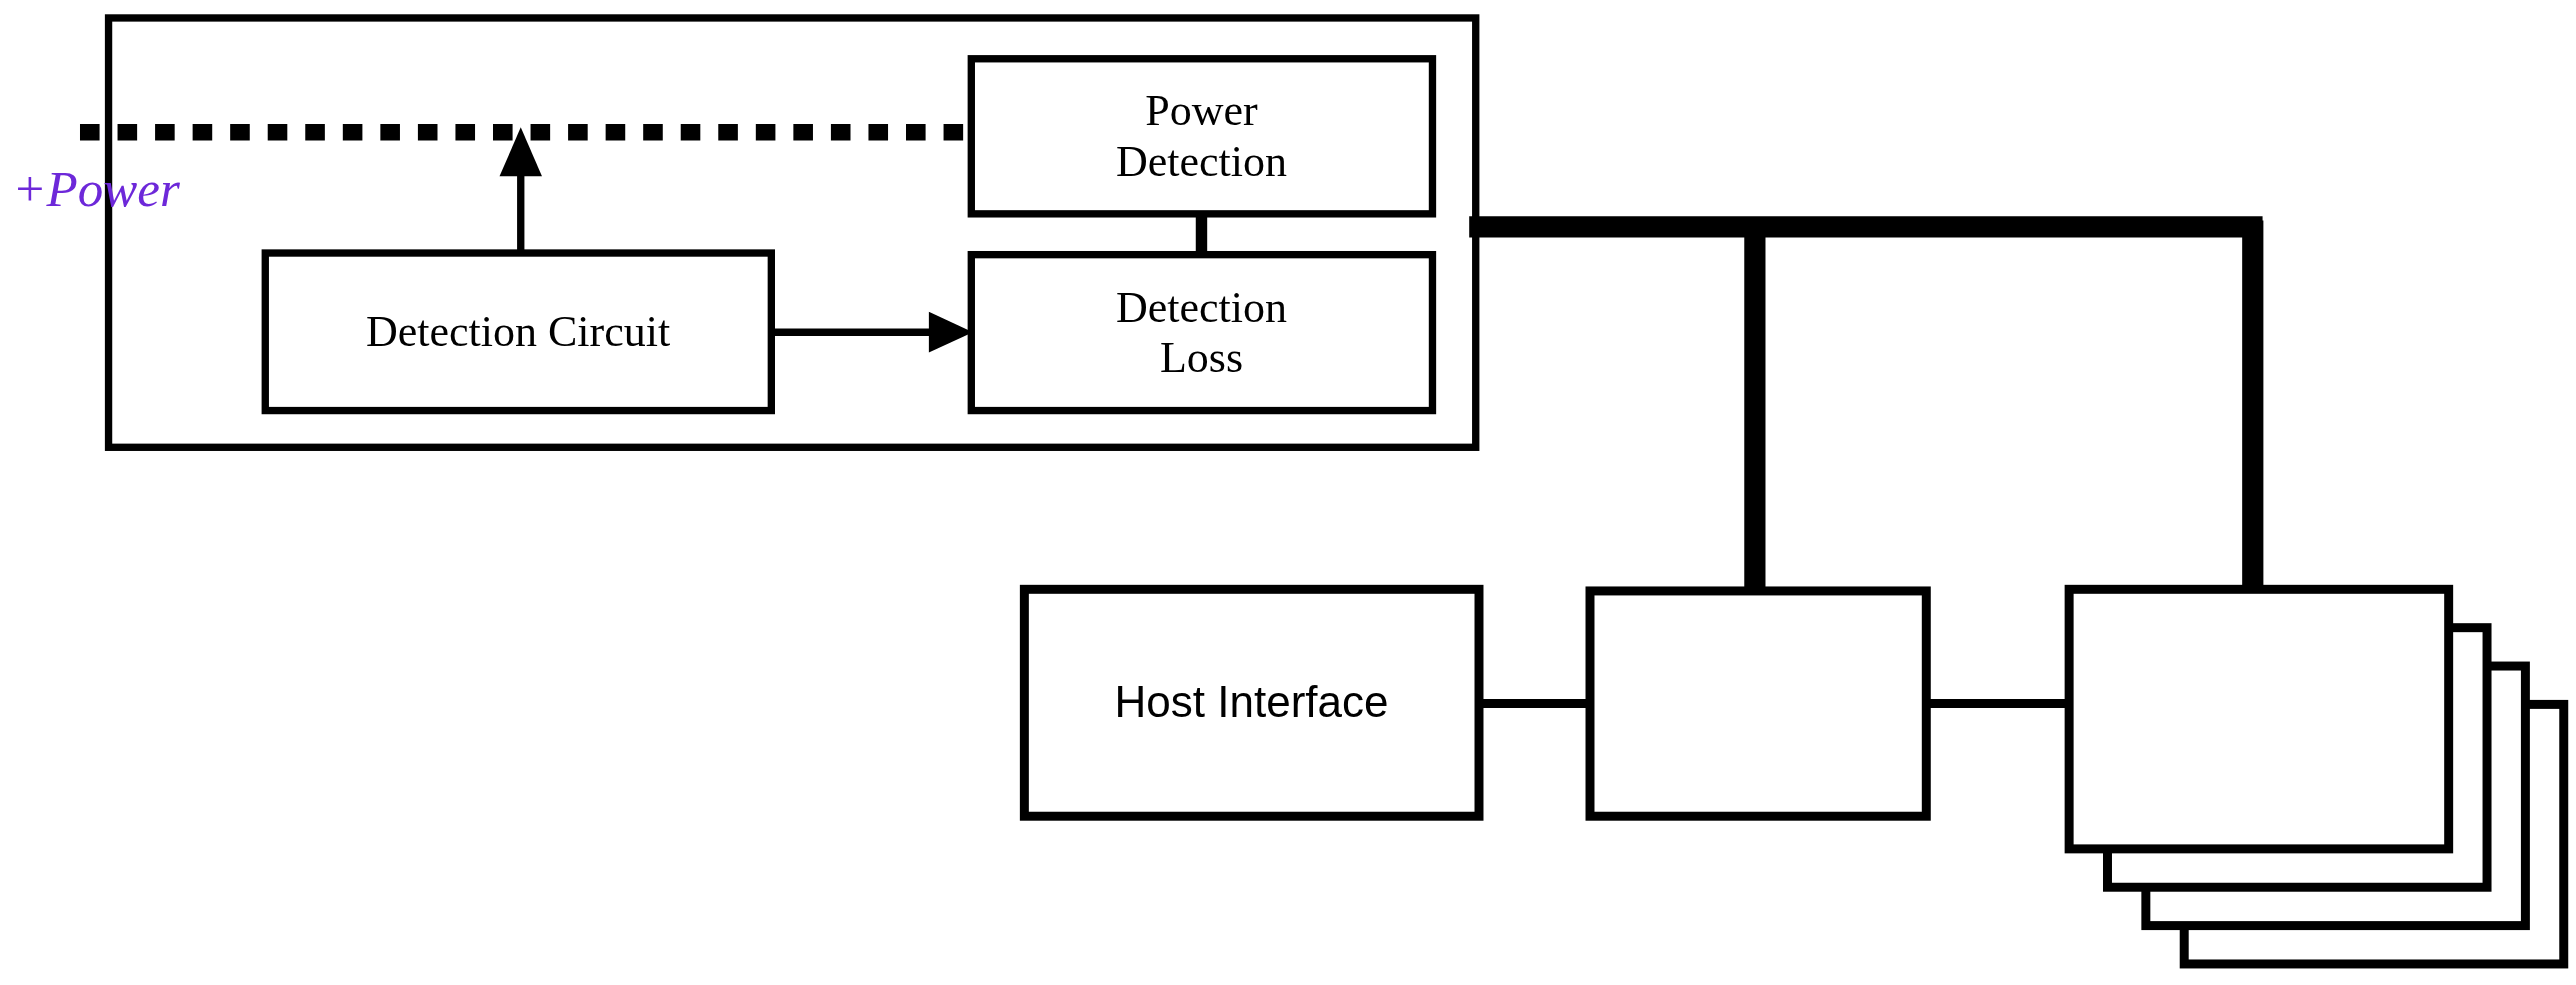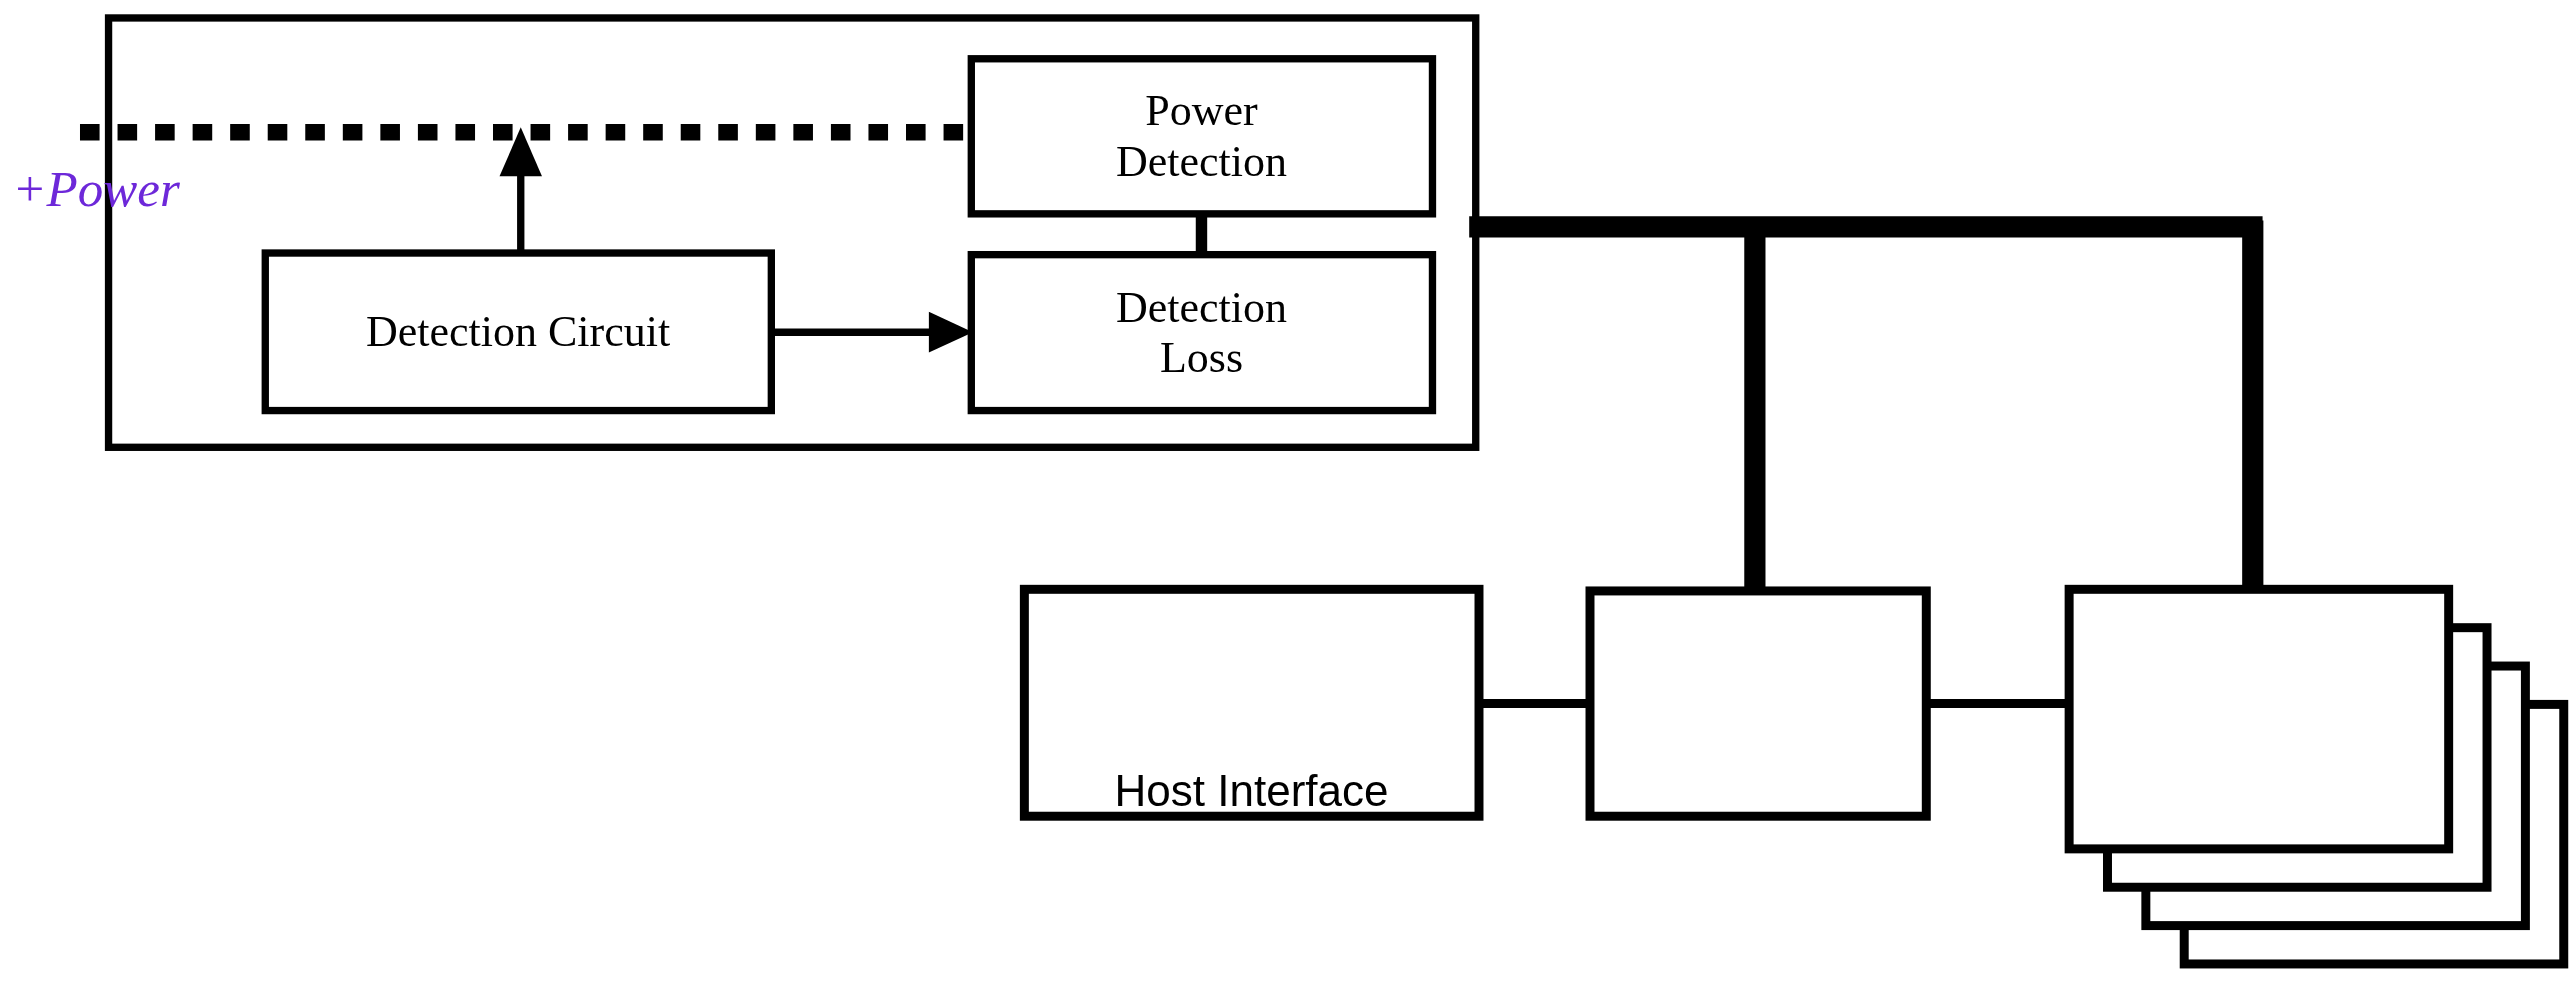--- a/index.html
+++ b/index.html
@@ -38,21 +38,20 @@
   }
   .serif-label {
     font-family: "Liberation Serif", "DejaVu Serif", serif;
     font-size: 44px;
     font-weight: 400;
   }
   .sans-label {
     font-family: "Liberation Sans", "DejaVu Sans", sans-serif;
     font-size: 44px;
     font-weight: 400;
-    justify-content: flex-end;
   }
   .power-caption {
     position: absolute;
     font-family: "Liberation Serif", "DejaVu Serif", serif;
     font-style: italic;
     font-size: 51px;
     color: #6d28d9;
     white-space: pre;
   }
   .lbl-line { display: block; }

